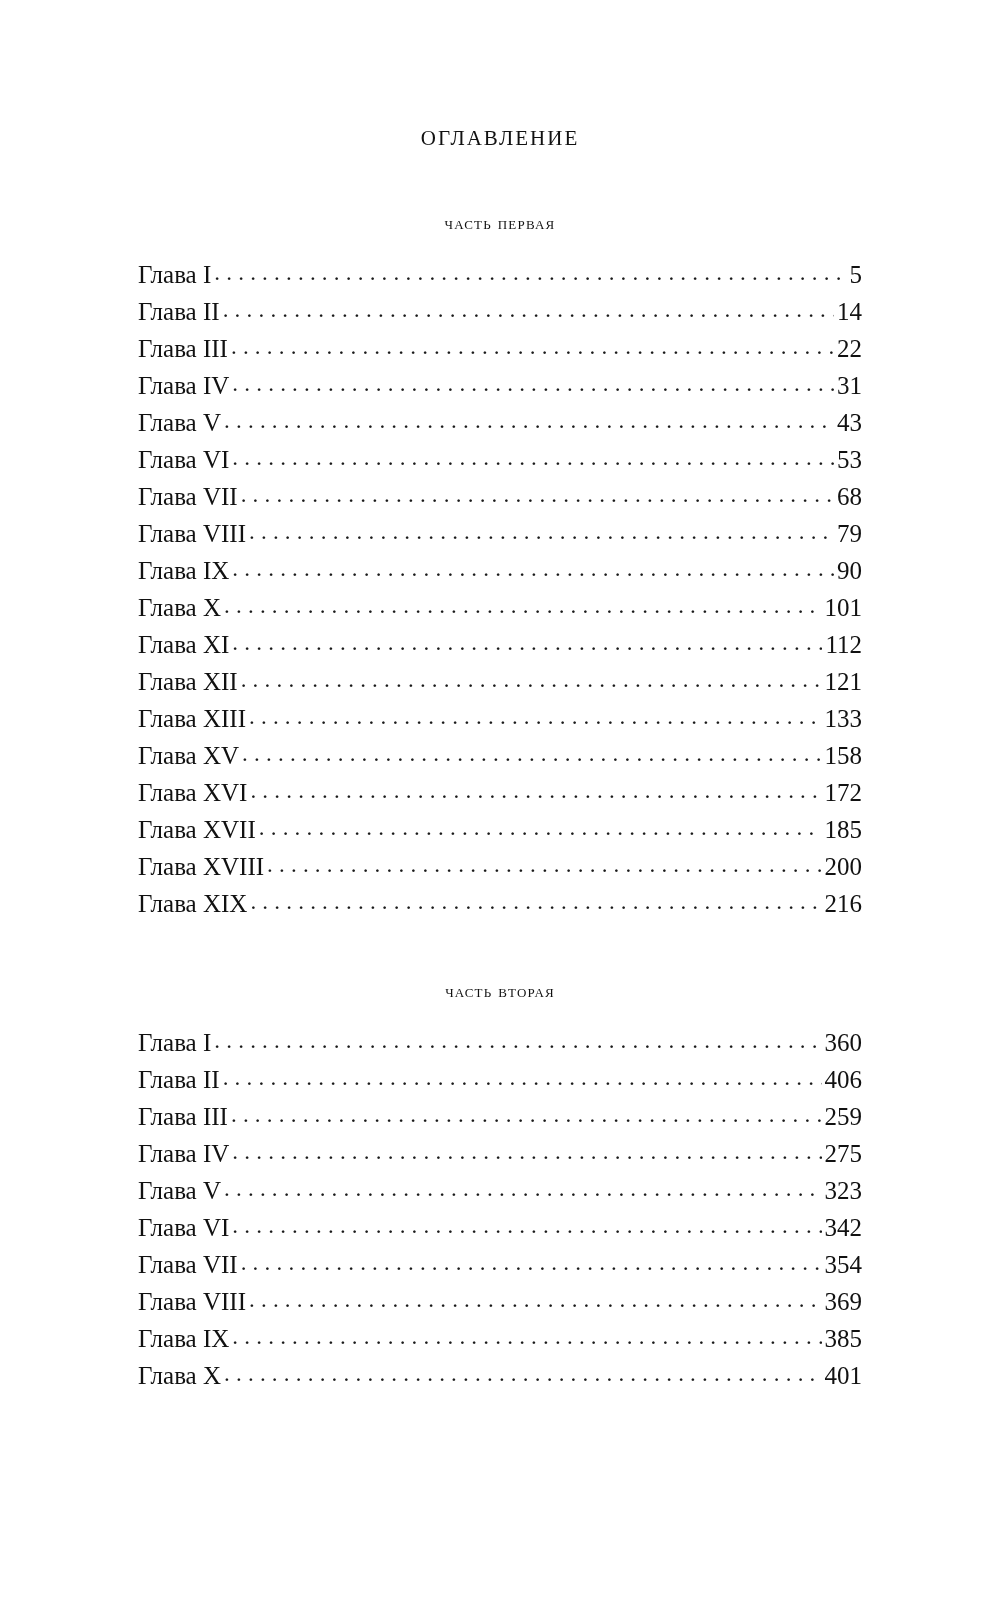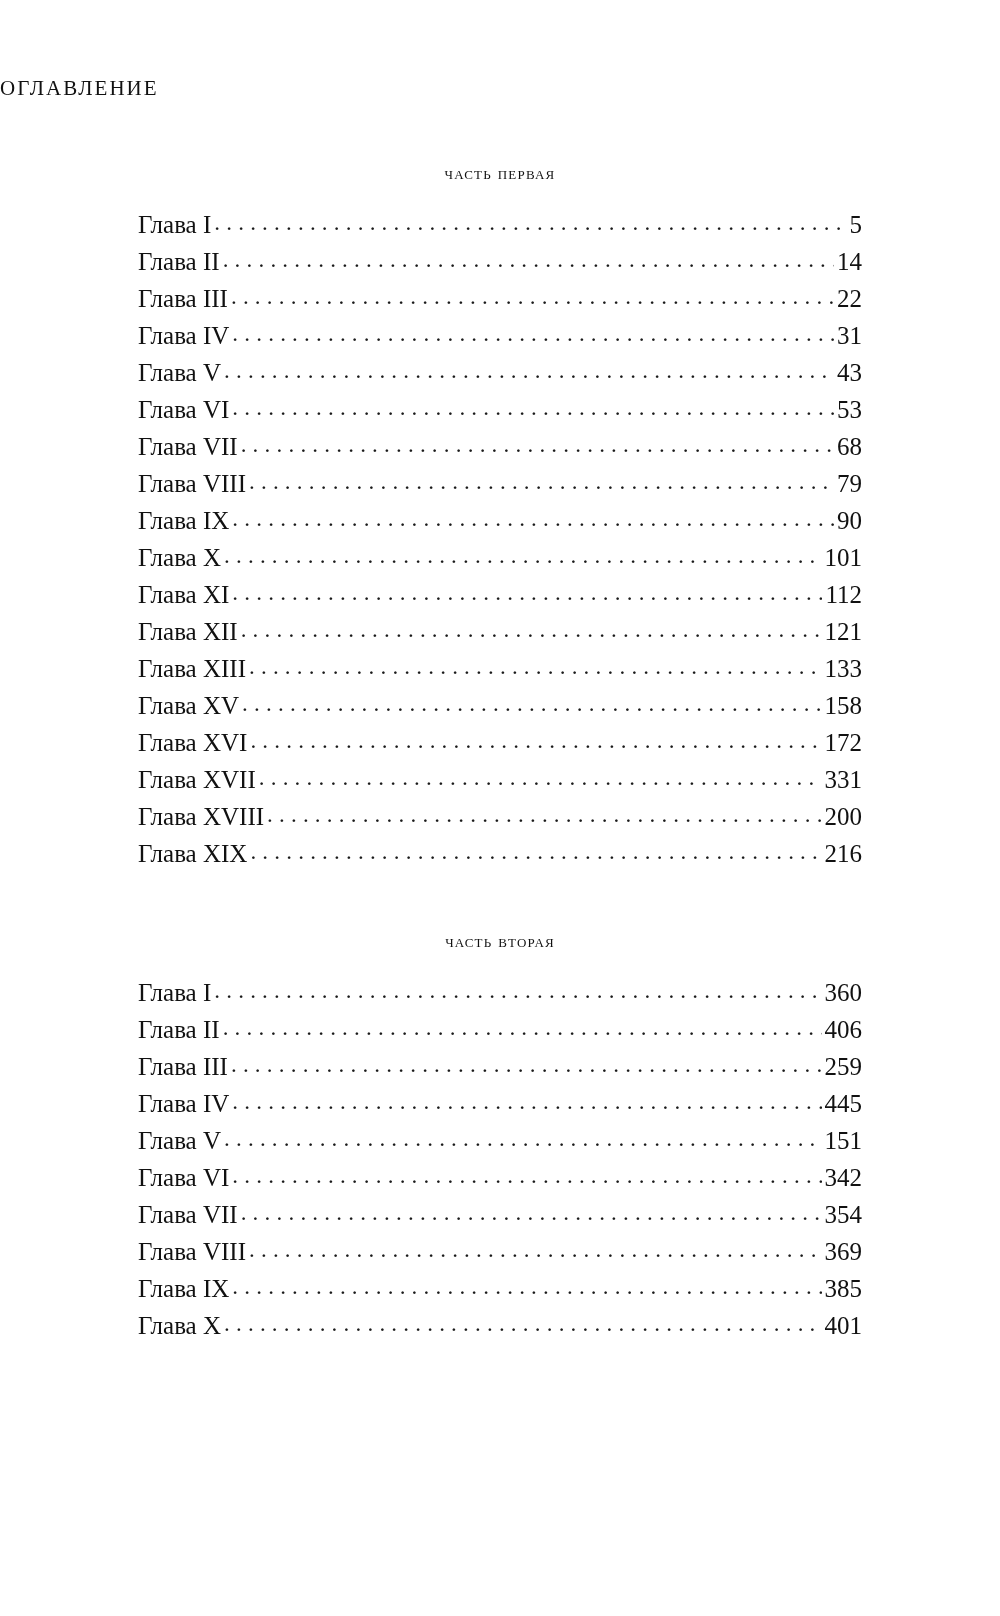--- a/index.html
+++ b/index.html
@@ -16,24 +16,24 @@
     overflow: hidden;
   }
   .page {
     width: 1000px;
     height: 1616px;
     box-sizing: border-box;
     padding: 0;
     position: relative;
   }
   .toc-title {
-    text-align: left;
+    text-align: center;
     font-size: 30px;
     letter-spacing: 2px;
-    margin-top: 68px;
+    margin-top: 118px;
     margin-bottom: 0;
     font-weight: normal;
     font-variant: small-caps;
     text-transform: lowercase;
   }
   .toc-title::first-letter {
     font-size: 30px;
   }
   .part-heading {
     text-align: center;
@@ -185,21 +185,21 @@
 
       <div class="entry">
         <span class="entry-label">Глава XVI</span>
         <span class="entry-dots">................................................................................</span>
         <span class="entry-page">172</span>
       </div>
 
       <div class="entry">
         <span class="entry-label">Глава XVII</span>
         <span class="entry-dots">................................................................................</span>
-        <span class="entry-page">331</span>
+        <span class="entry-page">185</span>
       </div>
 
       <div class="entry">
         <span class="entry-label">Глава XVIII</span>
         <span class="entry-dots">................................................................................</span>
         <span class="entry-page">200</span>
       </div>
 
       <div class="entry">
         <span class="entry-label">Глава XIX</span>
@@ -228,27 +228,27 @@
 
       <div class="entry">
         <span class="entry-label">Глава III</span>
         <span class="entry-dots">................................................................................</span>
         <span class="entry-page">259</span>
       </div>
 
       <div class="entry">
         <span class="entry-label">Глава IV</span>
         <span class="entry-dots">................................................................................</span>
-        <span class="entry-page">445</span>
+        <span class="entry-page">275</span>
       </div>
 
       <div class="entry">
         <span class="entry-label">Глава V</span>
         <span class="entry-dots">................................................................................</span>
-        <span class="entry-page">151</span>
+        <span class="entry-page">323</span>
       </div>
 
       <div class="entry">
         <span class="entry-label">Глава VI</span>
         <span class="entry-dots">................................................................................</span>
         <span class="entry-page">342</span>
       </div>
 
       <div class="entry">
         <span class="entry-label">Глава VII</span>

